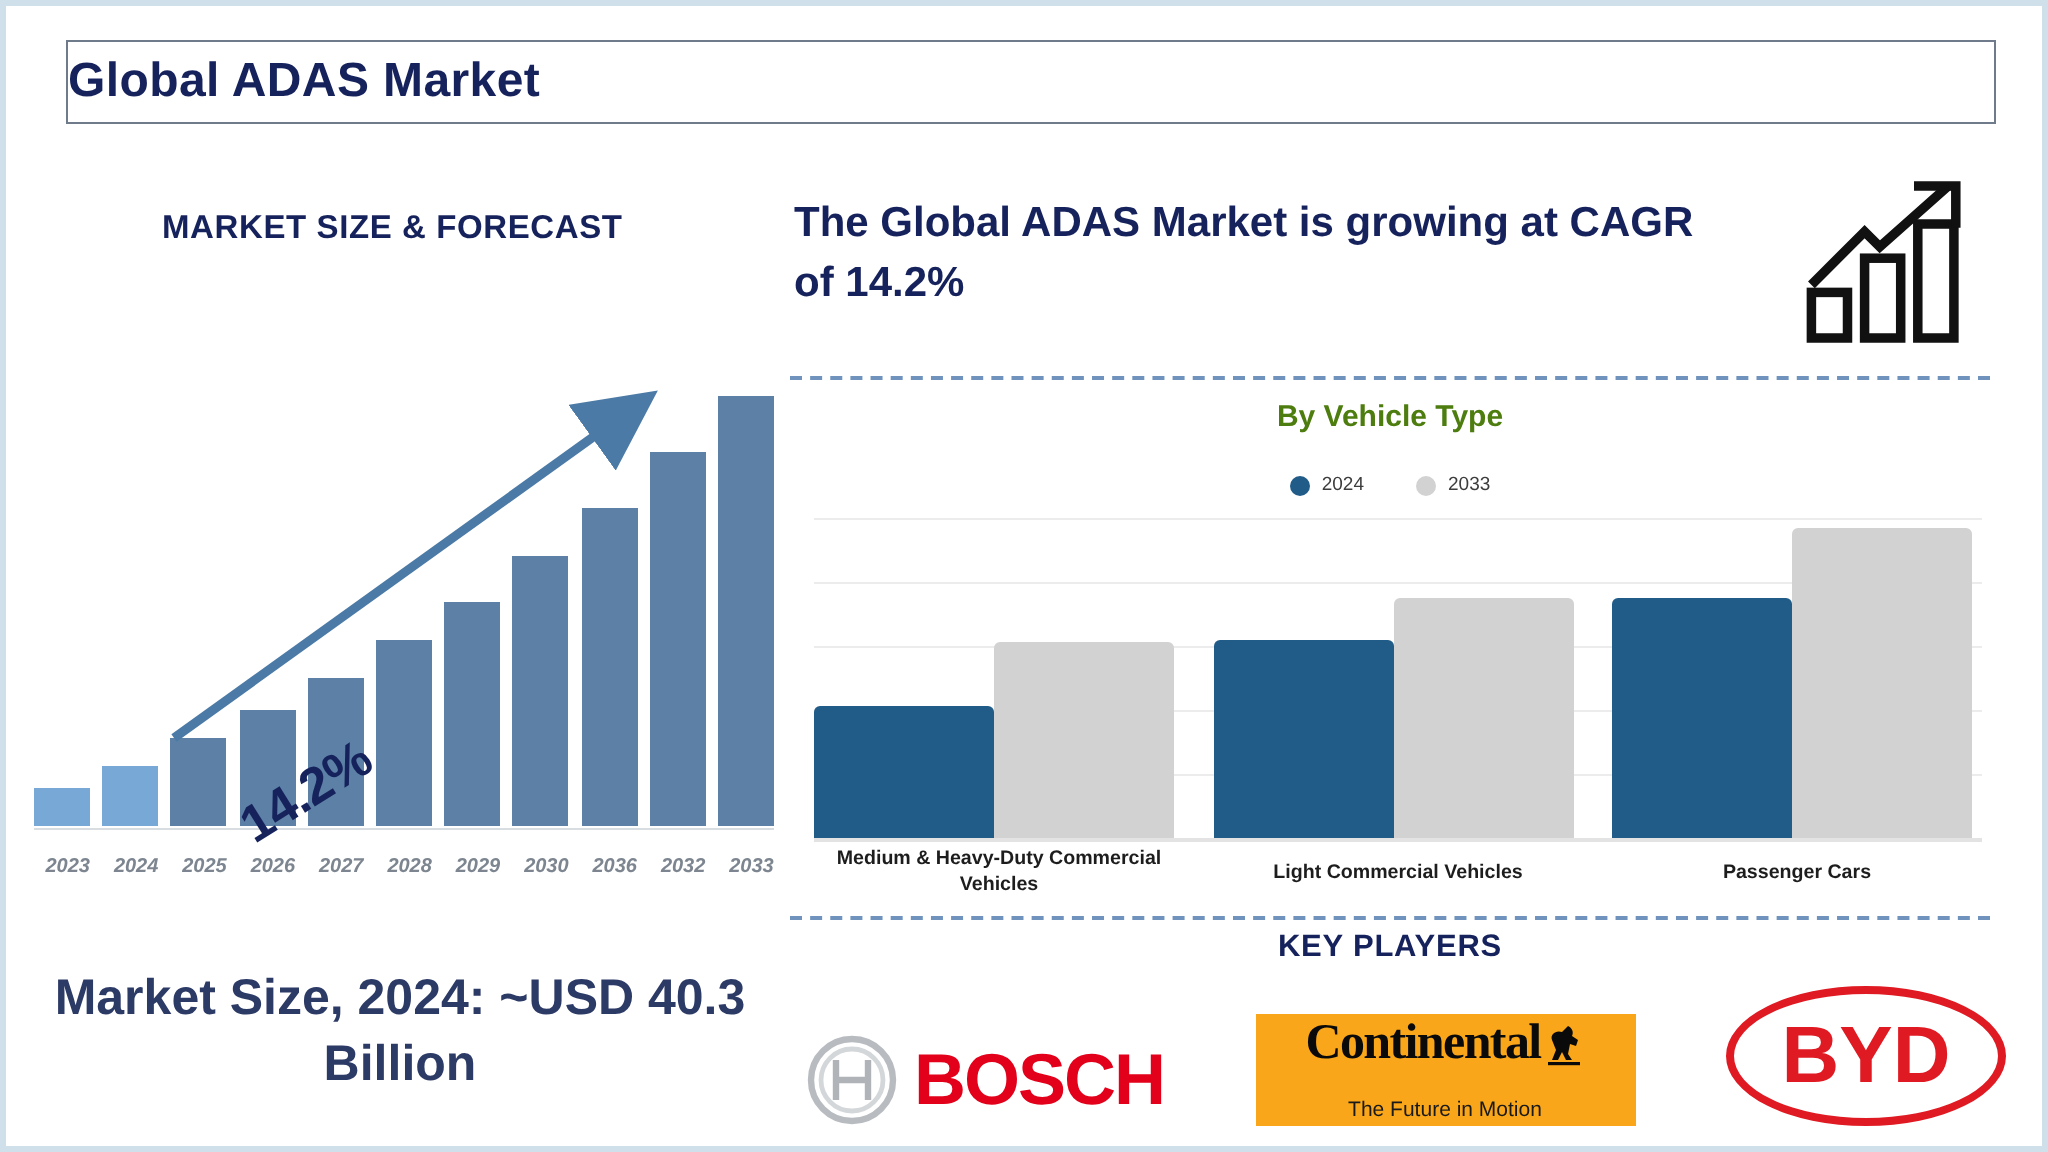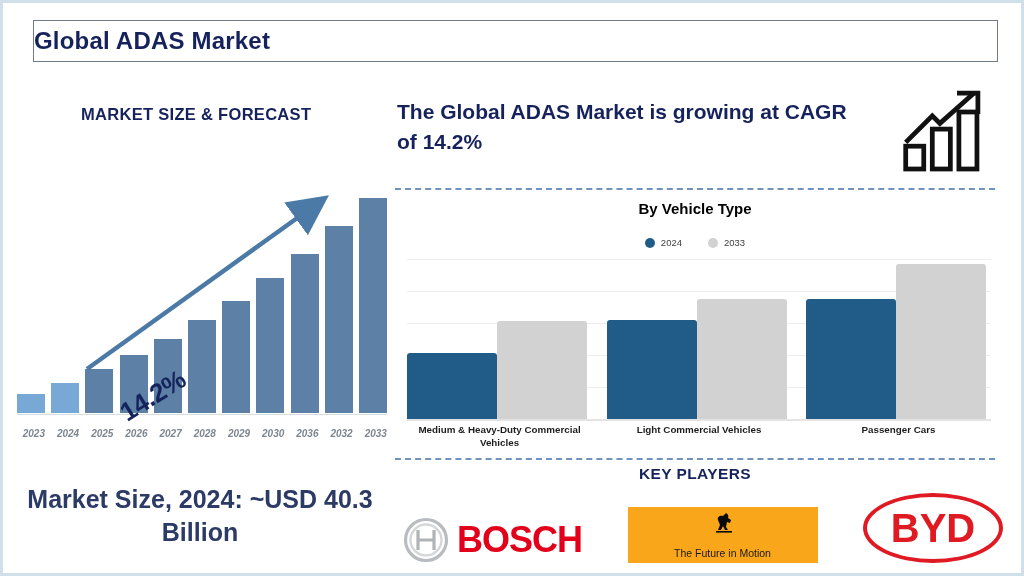--- a/index.html
+++ b/index.html
@@ -171,21 +171,21 @@
 
   
   .vt-title {
     position: absolute;
     left: 392px;
     top: 197px;
     width: 600px;
     text-align: center;
     font-size: 15px;
     font-weight: bold;
-    color: #000000;
+    color: #4d7c0f;
   }
   .vt-legend {
     position: absolute;
     left: 392px;
     top: 234px;
     width: 600px;
     display: flex;
     justify-content: center;
     gap: 26px;
     align-items: center;
@@ -252,20 +252,21 @@
     height: 2px;
     background: #e3e3e3;
   }
   .vt-cats {
     position: absolute;
     left: 404px;
     top: 420px;
     width: 584px;
     display: flex;
     justify-content: space-between;
+    align-items: center;
   }
   .vt-cat {
     width: 185px;
     text-align: center;
     font-size: 9.8px;
     line-height: 13px;
     font-weight: bold;
     color: #1d1d1d;
   }
 
@@ -498,20 +499,21 @@
           <circle cx="23" cy="23" r="15.5" fill="none" stroke="#d4d7da" stroke-width="2.4"></circle>
           <path d="M15 13 L15 33 M31 13 L31 33 M15 23 L31 23" stroke="#b0b4b8" stroke-width="3.2" fill="none"></path>
         </svg>
         <span class="bosch-word">BOSCH</span>
       </div>
     </div>
 
     <div class="kp-cell">
       <div class="conti">
         <div class="conti-word">
+          <span>Continental</span>
           <svg width="20" height="22" viewBox="0 0 20 22" style="margin-left:2px">
             <path d="M12 2 C14 3 15 5 14 7 L17 9 L16 12 L13 11 L12 16 L14 19 L11 19 L9 15 L7 19 L4 19 L6 14 L4 9 C3 6 6 4 9 5 Z" fill="#0a0a0a"></path>
             <rect x="2" y="20" width="16" height="1.6" fill="#0a0a0a"></rect>
           </svg>
         </div>
         <div class="conti-tag">The Future in Motion</div>
       </div>
     </div>
 
     <div class="kp-cell">

